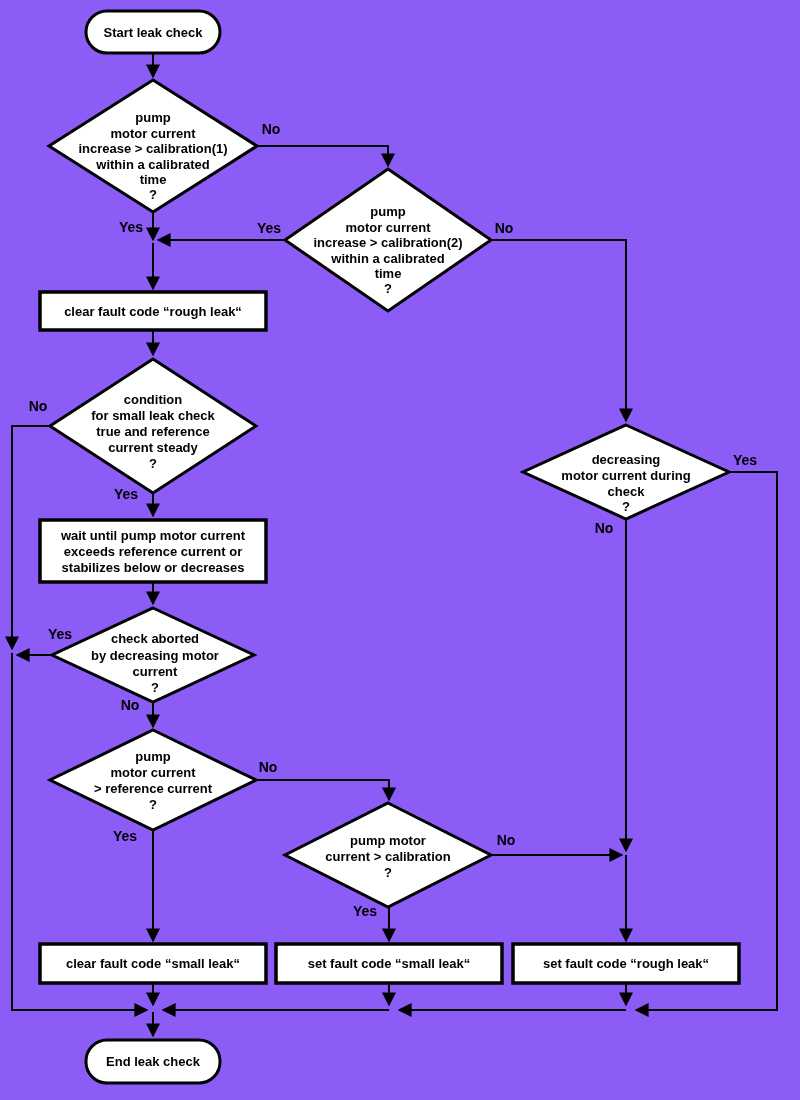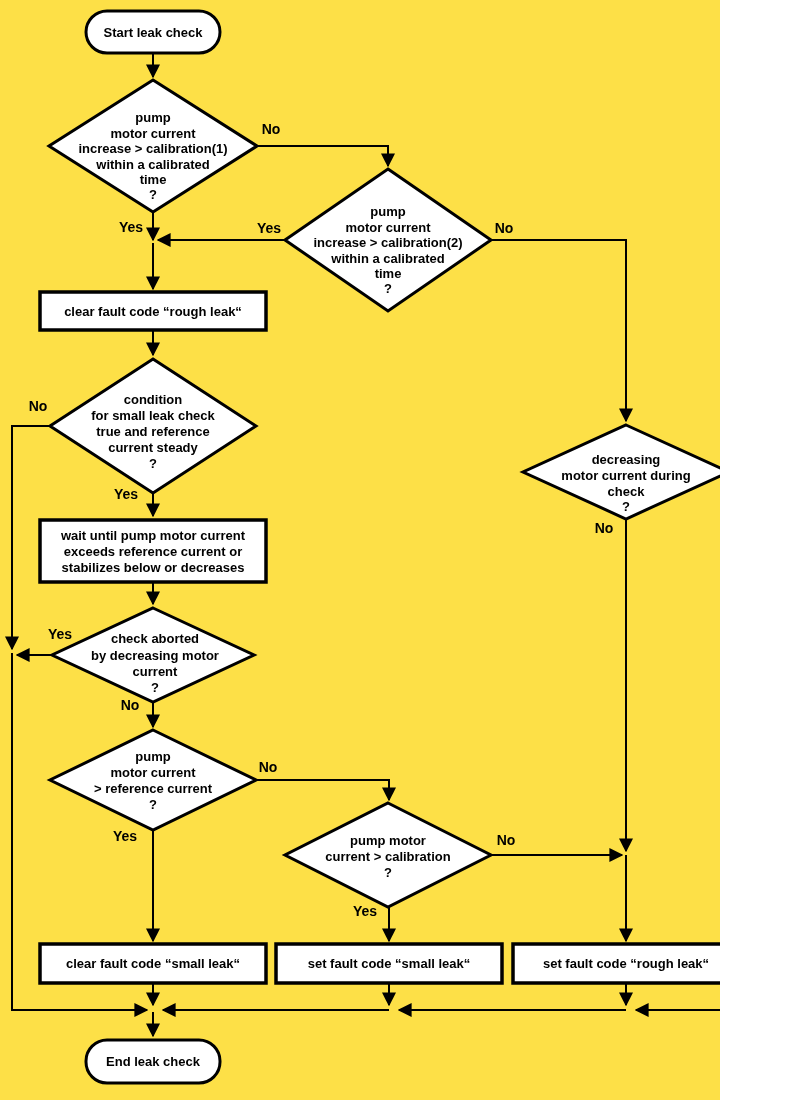--- a/index.html
+++ b/index.html
@@ -1,21 +1,21 @@
 <!DOCTYPE html>
 <html><head>
 <meta charset="utf-8">
 <style>
   html, body { margin: 0; padding: 0; }
   body { background: #ffffff; }
   .stage {
     position: relative;
-    width: 720px;
+    width: 800px;
     height: 1100px;
-    background: #fde047;
+    background: #8b5cf6;
     overflow: hidden;
   }
   svg { display: block; }
   .shape {
     fill: #ffffff;
     stroke: #000000;
     stroke-width: 3;
   }
   .shape-thick {
     fill: #ffffff;

